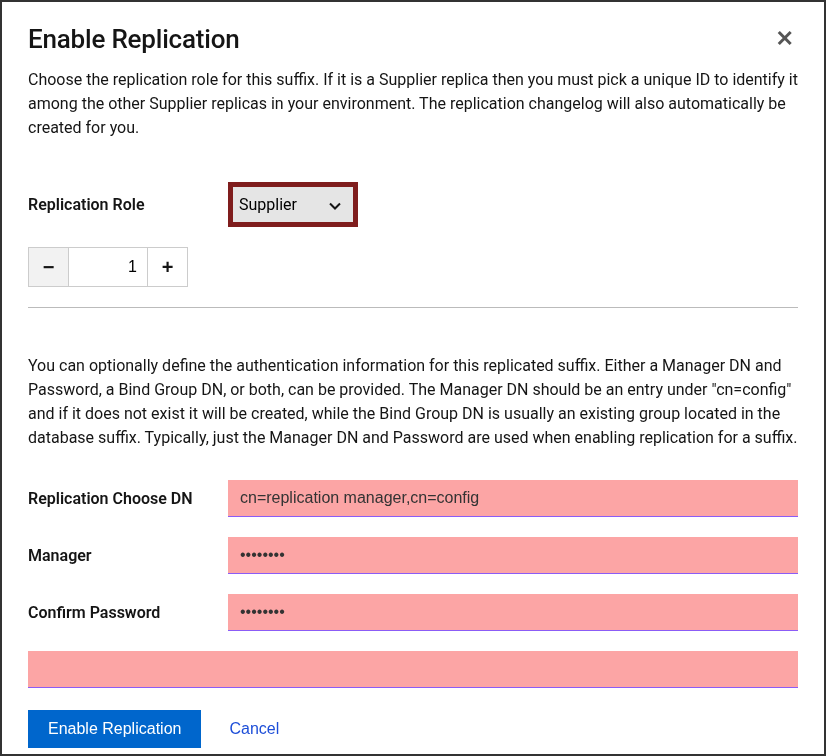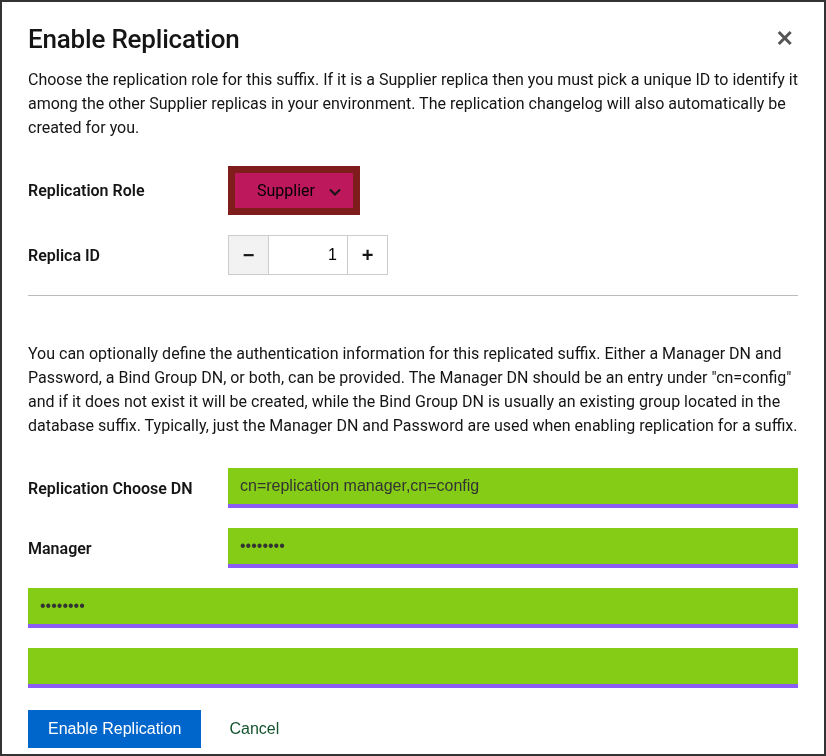--- a/index.html
+++ b/index.html
@@ -29,39 +29,39 @@
       color: #555;
       cursor: pointer;
       line-height: 1;
       padding: 4px;
       font-weight: bold;
     }
     .description {
       font-size: 16px;
       color: #151515;
       line-height: 1.5;
-      margin-bottom: 26px;
+      margin-bottom: 42px;
     }
     .form-row {
       display: flex;
       align-items: center;
       margin-bottom: 20px;
     }
     .form-label {
       width: 200px;
       font-size: 16px;
       font-weight: 600;
       color: #151515;
     }
     .select-wrap {
       position: relative;
       display: inline-block;
-      border: 7px solid #7f1d1d;
-      background: #be185d;
-      padding: 8px 38px 8px 22px;
+      border: 5px solid #7f1d1d;
+      background: #e5e5e5;
+      padding: 8px 38px 8px 6px;
       font-size: 16px;
       min-width: 130px;
     }
     .select-caret {
       position: absolute;
       right: 12px;
       top: 50%;
       transform: translateY(-50%);
     }
     .stepper {
@@ -98,22 +98,22 @@
       outline: none;
     }
     hr.divider {
       border: none;
       border-top: 1px solid #bbb;
       margin: 16px 0 46px 0;
     }
     .text-input {
       flex: 1;
       border: none;
-      border-bottom: 4px solid #8b5cf6;
-      background: #84cc16;
+      border-bottom: 1px solid #8b5cf6;
+      background: #fca5a5;
       padding: 9px 12px;
       font-size: 16px;
       outline: none;
       color: #333;
     }
     .actions {
       display: flex;
       align-items: center;
       gap: 28px;
       margin-top: 22px;
@@ -122,21 +122,21 @@
       background: #0066cc;
       color: #fff;
       border: none;
       padding: 10px 20px;
       font-size: 16px;
       cursor: pointer;
     }
     .btn-link {
       background: none;
       border: none;
-      color: #14532d;
+      color: #1d4ed8;
       font-size: 16px;
       cursor: pointer;
       text-align: center;
     }
   </style>
 </head>
 <body>
 
 <div class="header">
   <h1 class="title">Enable Replication</h1>
@@ -151,21 +151,20 @@
     <span>Supplier</span>
     <span class="select-caret">
       <svg width="12" height="8" viewBox="0 0 12 8">
           <path d="M1 1 L6 6 L11 1" stroke="#151515" stroke-width="2" fill="none"></path>
         </svg>
     </span>
   </div>
 </div>
 
 <div class="form-row">
-  <label class="form-label">Replica ID</label>
   <div class="stepper">
     <button class="stepper-btn minus">−</button>
     <input class="stepper-input" value="1" style="">
     <button class="stepper-btn plus">+</button>
   </div>
 </div>
 
 <hr class="divider">
 
 <p class="description" style="margin-bottom:30px;">You can optionally define the authentication information for this replicated suffix. Either a Manager DN and Password, a Bind Group DN, or both, can be provided. The Manager DN should be an entry under "cn=config" and if it does not exist it will be created, while the Bind Group DN is usually an existing group located in the database suffix. Typically, just the Manager DN and Password are used when enabling replication for a suffix.</p>
@@ -174,20 +173,21 @@
   <label class="form-label">Replication Choose DN</label>
   <input class="text-input" value="cn=replication manager,cn=config" style="">
 </div>
 
 <div class="form-row">
   <label class="form-label">Manager</label>
   <input class="text-input" type="text" value="••••••••" style="">
 </div>
 
 <div class="form-row">
+  <label class="form-label">Confirm Password</label>
   <input class="text-input" type="text" value="••••••••" style="">
 </div>
 
 <div class="form-row">
   <input class="text-input" value="" style="">
 </div>
 
 <div class="actions">
   <button class="btn-primary">Enable Replication</button>
   <button class="btn-link">Cancel</button>

